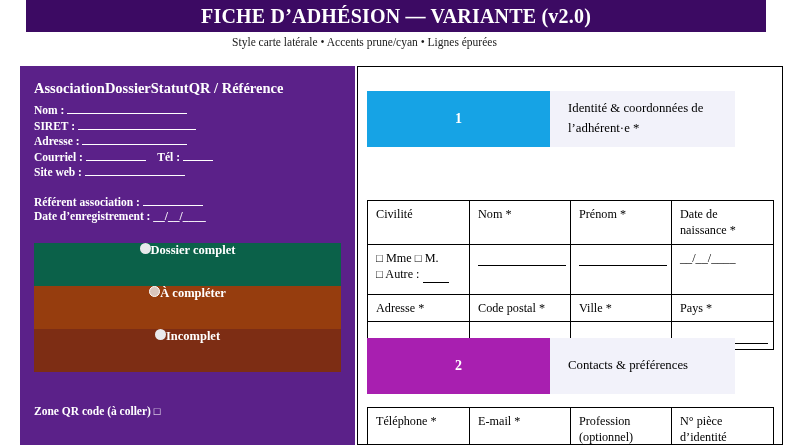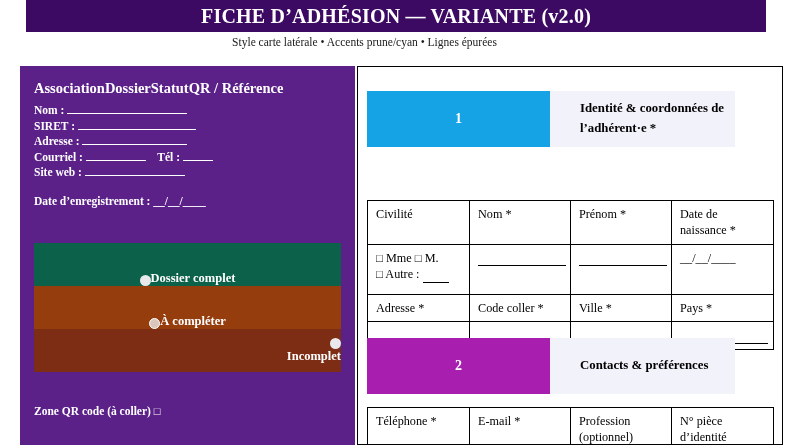--- a/index.html
+++ b/index.html
@@ -84,29 +84,29 @@
   
   .status-stack {
     position: absolute;
     left: 34px;
     top: 243px;
     width: 307px;
   }
   .status-box {
     height: 43px;
     display: flex;
-    align-items: flex-end;
+    align-items: flex-start;
     justify-content: center;
     color: #ffffff;
     font-size: 12.5px;
     font-weight: bold;
   }
   .status-box.complete   { background: #0b6149; }
   .status-box.partial    { background: #963d0e; }
-  .status-box.incomplete { background: #7d2d14; flex-direction: column; }
+  .status-box.incomplete { background: #7d2d14; }
   .status-dot {
     width: 11px;
     height: 11px;
     border-radius: 50%;
     background: #e9e9ec;
     display: inline-block;
   }
   .status-dot.ring {
     background: #d9c6bd;
     border: 1.6px solid #ffffff;
@@ -153,24 +153,24 @@
     font-size: 14px;
     font-weight: bold;
   }
   .sec-num.cyan    { background: #16a3e5; }
   .sec-num.magenta { background: #a81fb0; }
   .sec-label {
     width: 185px;
     background: #f2f2fa;
     display: flex;
     align-items: center;
-    padding-left: 30px;
+    padding-left: 18px;
     box-sizing: border-box;
     font-size: 12.8px;
-    font-weight: bold;
+    font-weight: normal;
     line-height: 1.55;
   }
   .sec-label.short { align-items: center; }
 
   
   table.form-table {
     position: absolute;
     border-collapse: collapse;
     width: 406px;
     table-layout: fixed;
@@ -227,20 +227,24 @@
   </div>
 
   <div class="sidebar-line">
     <span>Site web :</span>
     <span class="blank-u" style="width:100px"></span>
   </div>
 
   <div class="sidebar-gap"></div>
 
 
+  <div class="sidebar-line">
+    <span>Référent association :</span>
+    <span class="blank-u" style="width:60px"></span>
+  </div>
 
   <div class="sidebar-line">
     <span>Date d’enregistrement :</span>
     <span>__/__/____</span>
   </div>
 </div>
 
 <div class="status-stack">
   <div class="status-box complete">
     <span class="status-dot"></span>
@@ -290,21 +294,21 @@
       <td>
         <span class="fill-line" style="width:88px"></span>
       </td>
       <td>
         <span class="fill-line" style="width:88px"></span>
       </td>
       <td>__/__/____</td>
     </tr>
     <tr>
       <td>Adresse *</td>
-      <td>Code coller *</td>
+      <td>Code postal *</td>
       <td>Ville *</td>
       <td>Pays *</td>
     </tr>
     <tr>
       <td style="height:24px">
         <span class="fill-line" style="width:88px"></span>
       </td>
       <td>
         <span class="fill-line" style="width:88px"></span>
       </td>

